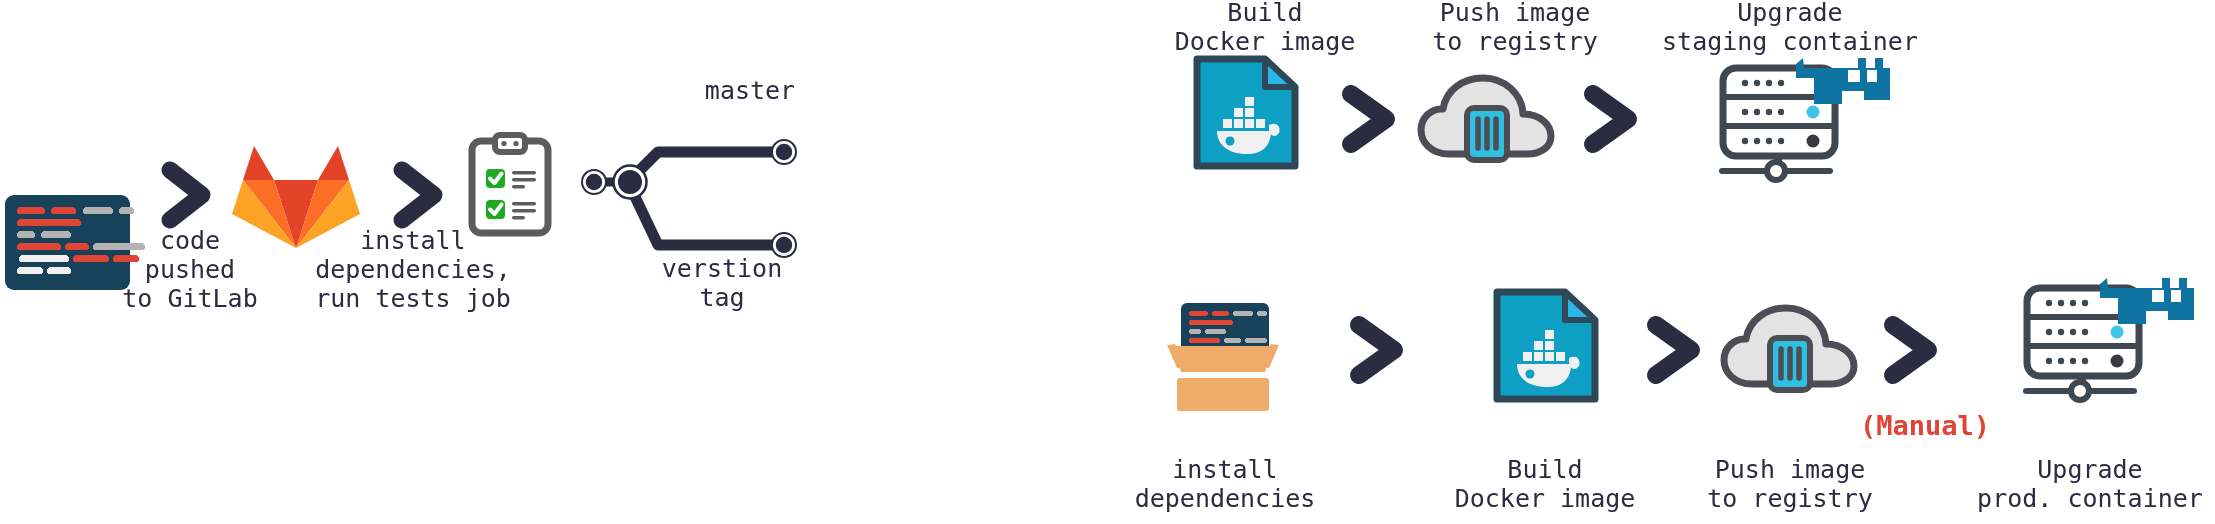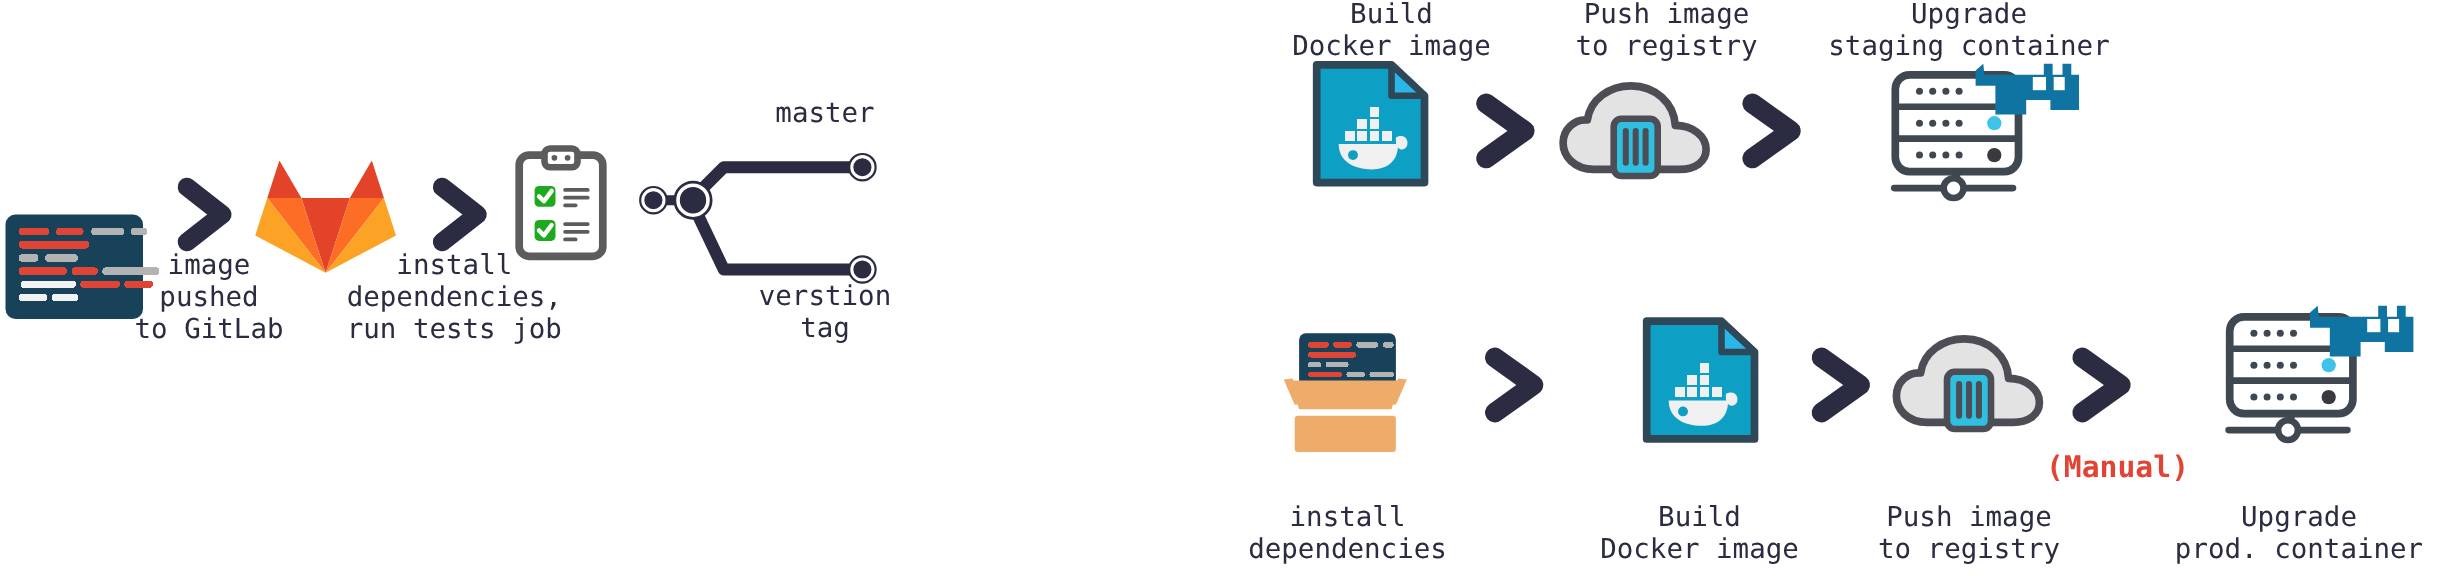--- a/index.html
+++ b/index.html
@@ -73,21 +73,21 @@
       </g>
     </svg>
   </div>
 
   <div class="abs" style="left:160px; top:160px;">
     <svg width="54" height="70" viewBox="0 0 54 70">
       <path d="M10 10 L42 35 L10 60" fill="none" stroke="#2b2b41" stroke-width="17" stroke-linecap="round" stroke-linejoin="round"></path>
     </svg>
   </div>
 
-  <div class="label" style="left:100px; top:226px; width:180px;">image
+  <div class="label" style="left:100px; top:226px; width:180px;">code
 pushed
 to GitLab</div>
 
   <div class="abs" style="left:232px; top:138px;">
     <svg width="128" height="110" viewBox="0 0 128 110">
       <path d="M64 110 L86 42 L42 42 Z" fill="#e24329"></path>
       <path d="M64 110 L42 42 L11 42 Z" fill="#fc6d26"></path>
       <path d="M64 110 L11 42 L0 76 Z" fill="#fca326"></path>
       <path d="M0 76 L64 110 L0 76 Z" fill="#fca326"></path>
       <path d="M64 110 L86 42 L117 42 Z" fill="#fc6d26"></path>
@@ -139,23 +139,23 @@
       <circle cx="16" cy="67" r="12" fill="none" stroke="#2b2b41" stroke-width="2"></circle>
       <circle cx="52" cy="67" r="14" fill="#2b2b41" stroke="#ffffff" stroke-width="4"></circle>
       <circle cx="52" cy="67" r="16.5" fill="none" stroke="#2b2b41" stroke-width="2.5"></circle>
       <circle cx="206" cy="37" r="10" fill="#2b2b41" stroke="#ffffff" stroke-width="3.5"></circle>
       <circle cx="206" cy="37" r="12" fill="none" stroke="#2b2b41" stroke-width="2"></circle>
       <circle cx="206" cy="130" r="10" fill="#2b2b41" stroke="#ffffff" stroke-width="3.5"></circle>
       <circle cx="206" cy="130" r="12" fill="none" stroke="#2b2b41" stroke-width="2"></circle>
     </svg>
   </div>
 
-  <div class="branch-label" style="left:640px; top:88px; width:220px;">master</div>
-
-  <div class="branch-label" style="left:640px; top:254px; width:220px;">verstion
+  <div class="branch-label" style="left:640px; top:76px; width:220px;">master</div>
+
+  <div class="branch-label" style="left:612px; top:254px; width:220px;">verstion
 tag</div>
 
   <div class="label" style="left:1150px; top:-2px; width:230px;">Build
 Docker image</div>
 
   <div class="abs" style="left:1193px; top:55px;">
     <svg width="106" height="115" viewBox="0 0 106 115">
       <path d="M4 4 H72 L102 32 V111 H4 Z" fill="#0d9fc4" stroke="#2f4858" stroke-width="7" stroke-linejoin="round"></path>
       <path d="M72 4 L102 32 H72 Z" fill="#29b6e8" stroke="#2f4858" stroke-width="6" stroke-linejoin="round"></path>
       <g fill="#f0f0f0" shape-rendering="crispEdges">

